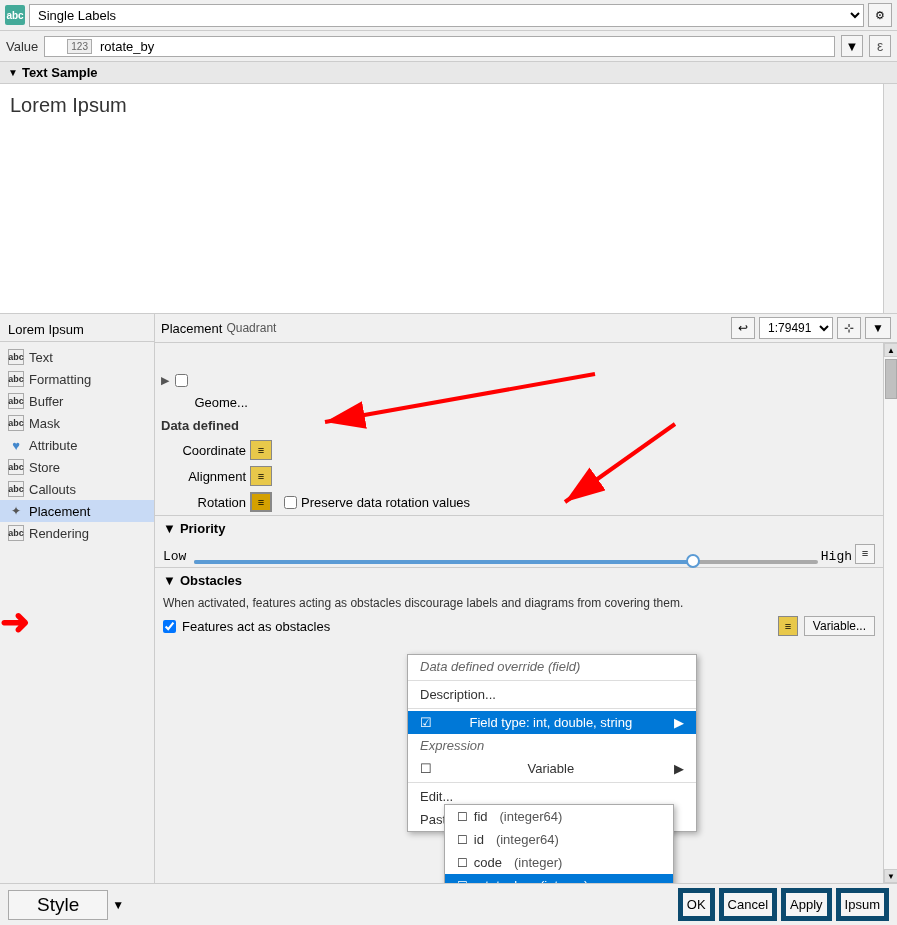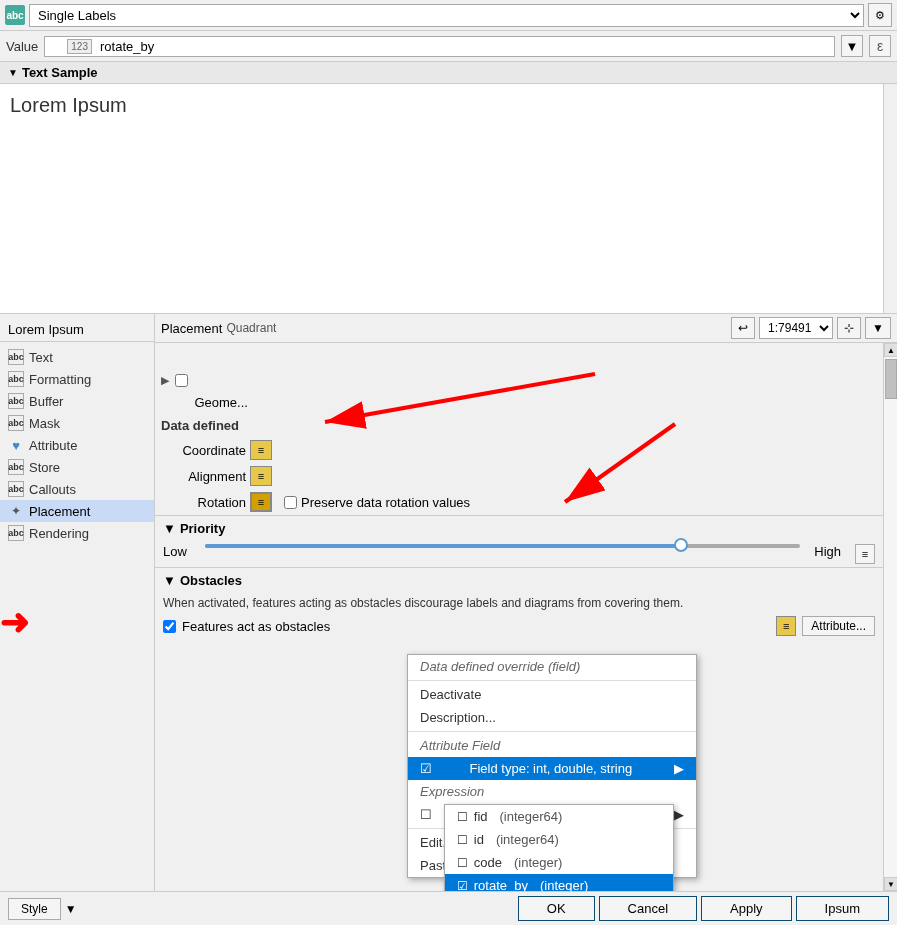--- a/index.html
+++ b/index.html
@@ -76,38 +76,38 @@
 
     
     .attr-row { display: flex; align-items: center; padding: 3px 6px; gap: 4px; }
     .attr-label { font-size: 13px; min-width: 85px; text-align: right; }
     .attr-field-btn { width: 22px; height: 20px; border: 1px solid #888; background: #e8c84a; display: flex; align-items: center; justify-content: center; font-size: 11px; cursor: pointer; }
     .attr-field-btn.yellow { background: #e8c84a; }
     .attr-text { font-size: 13px; }
 
     
     .priority-header { display: flex; align-items: center; padding: 5px 8px; gap: 4px; font-weight: bold; font-size: 13px; border-top: 1px solid #ccc; }
-    .slider-row { display: flex; align-items: flex-start; padding: 3px 8px; gap: 14px; }
+    .slider-row { display: flex; align-items: flex-end; padding: 3px 8px; gap: 3px; font-family: Liberation Mono, monospace; }
     .slider-label { font-size: 13px; min-width: 28px; }
     .slider-track { flex: 1; height: 4px; background: #aaa; border-radius: 2px; position: relative; }
     .slider-fill { height: 4px; background: #5b9bd5; border-radius: 2px; width: 80%; }
     .slider-thumb { position: absolute; top: -6px; left: 80%; width: 14px; height: 14px; background: white; border: 2px solid #5b9bd5; border-radius: 50%; transform: translateX(-50%); }
     .slider-high-label { font-size: 13px; }
     .slider-settings-btn { width: 20px; height: 20px; border: 1px solid #aaa; background: #f5f5f5; cursor: pointer; display: flex; align-items: center; justify-content: center; font-size: 11px; }
 
     
     .obstacles-header { display: flex; align-items: center; padding: 5px 8px; gap: 4px; font-weight: bold; font-size: 13px; border-top: 1px solid #ccc; }
     .obstacles-desc { font-size: 12px; color: #333; padding: 3px 8px; }
     .obstacles-row { display: flex; align-items: center; padding: 3px 8px; gap: 6px; }
 
     
     .bottom-buttons { display: flex; align-items: center; justify-content: flex-end; padding: 4px 8px; background: #f0f0f0; border-top: 1px solid #ccc; gap: 4px; }
-    .style-btn { padding: 3px 12px; border: 1px solid #aaa; background: #f5f5f5; cursor: pointer; font-size: 12px; }
+    .style-btn { padding: 3px 28px; border: 1px solid #aaa; background: #f5f5f5; cursor: pointer; font-size: 19px; }
     .spacer-left { flex: 1; }
-    .ok-btn, .cancel-btn, .apply-btn, .help-btn { padding: 4px 28px; border: 1px solid #0c4a6e; background: #f5f5f5; cursor: pointer; font-size: 13px; }
+    .ok-btn, .cancel-btn, .apply-btn, .help-btn { padding: 4px 4px; border: 5px solid #0c4a6e; background: #f5f5f5; cursor: pointer; font-size: 13px; }
     .apply-btn { background: #f5f5f5; }
 
     
     .right-scrollbar { width: 14px; background: #f0f0f0; border-left: 1px solid #ccc; display: flex; flex-direction: column; }
     .scroll-up-btn, .scroll-down-btn { width: 14px; height: 14px; background: #e0e0e0; border: 1px solid #ccc; display: flex; align-items: center; justify-content: center; font-size: 8px; cursor: pointer; }
     .scroll-track { flex: 1; background: #f5f5f5; }
     .scroll-thumb { width: 12px; height: 40px; background: #c0c0c0; border: 1px solid #aaa; margin: 2px 1px; }
   </style>
 </head>
 <body>
@@ -249,40 +249,38 @@
           <div class="obstacles-header">
             <span>▼</span>
             <span>Obstacles</span>
           </div>
           <div class="obstacles-desc">When activated, features acting as obstacles discourage labels and diagrams from covering them.</div>
           <div class="obstacles-row">
             <input type="checkbox" checked="" style="">
             <span>Features act as obstacles</span>
             <div style="flex:1;"></div>
             <div class="attr-field-btn yellow" style="width:20px;height:20px;">≡</div>
-            <button style="padding:2px 8px; border:1px solid #aaa; background:#f5f5f5; cursor:pointer; font-size:12px;">Attribute...</button>
+            <button style="padding:2px 8px; border:1px solid #aaa; background:#f5f5f5; cursor:pointer; font-size:12px;">Variable...</button>
           </div>
         </div>
 
         <div class="right-scrollbar">
           <div class="scroll-up-btn">▲</div>
           <div class="scroll-track">
             <div class="scroll-thumb"></div>
           </div>
           <div class="scroll-down-btn">▼</div>
         </div>
       </div>
 
       <div class="context-menu">
         <div class="context-menu-item italic">Data defined override (field)</div>
         <div class="context-menu-divider"></div>
-        <div class="context-menu-item">Deactivate</div>
         <div class="context-menu-item">Description...</div>
         <div class="context-menu-divider"></div>
-        <div class="context-menu-item italic">Attribute Field</div>
         <div class="context-menu-item has-sub checked active">
           <span>☑ </span>
             <span>Field type: int, double, string</span>
             <span class="sub-arrow">▶</span>
         </div>
         <div class="context-menu-item italic">Expression</div>
         <div class="context-menu-item has-sub">
           <span>☐ </span>
             <span>Variable</span>
             <span class="sub-arrow">▶</span>

